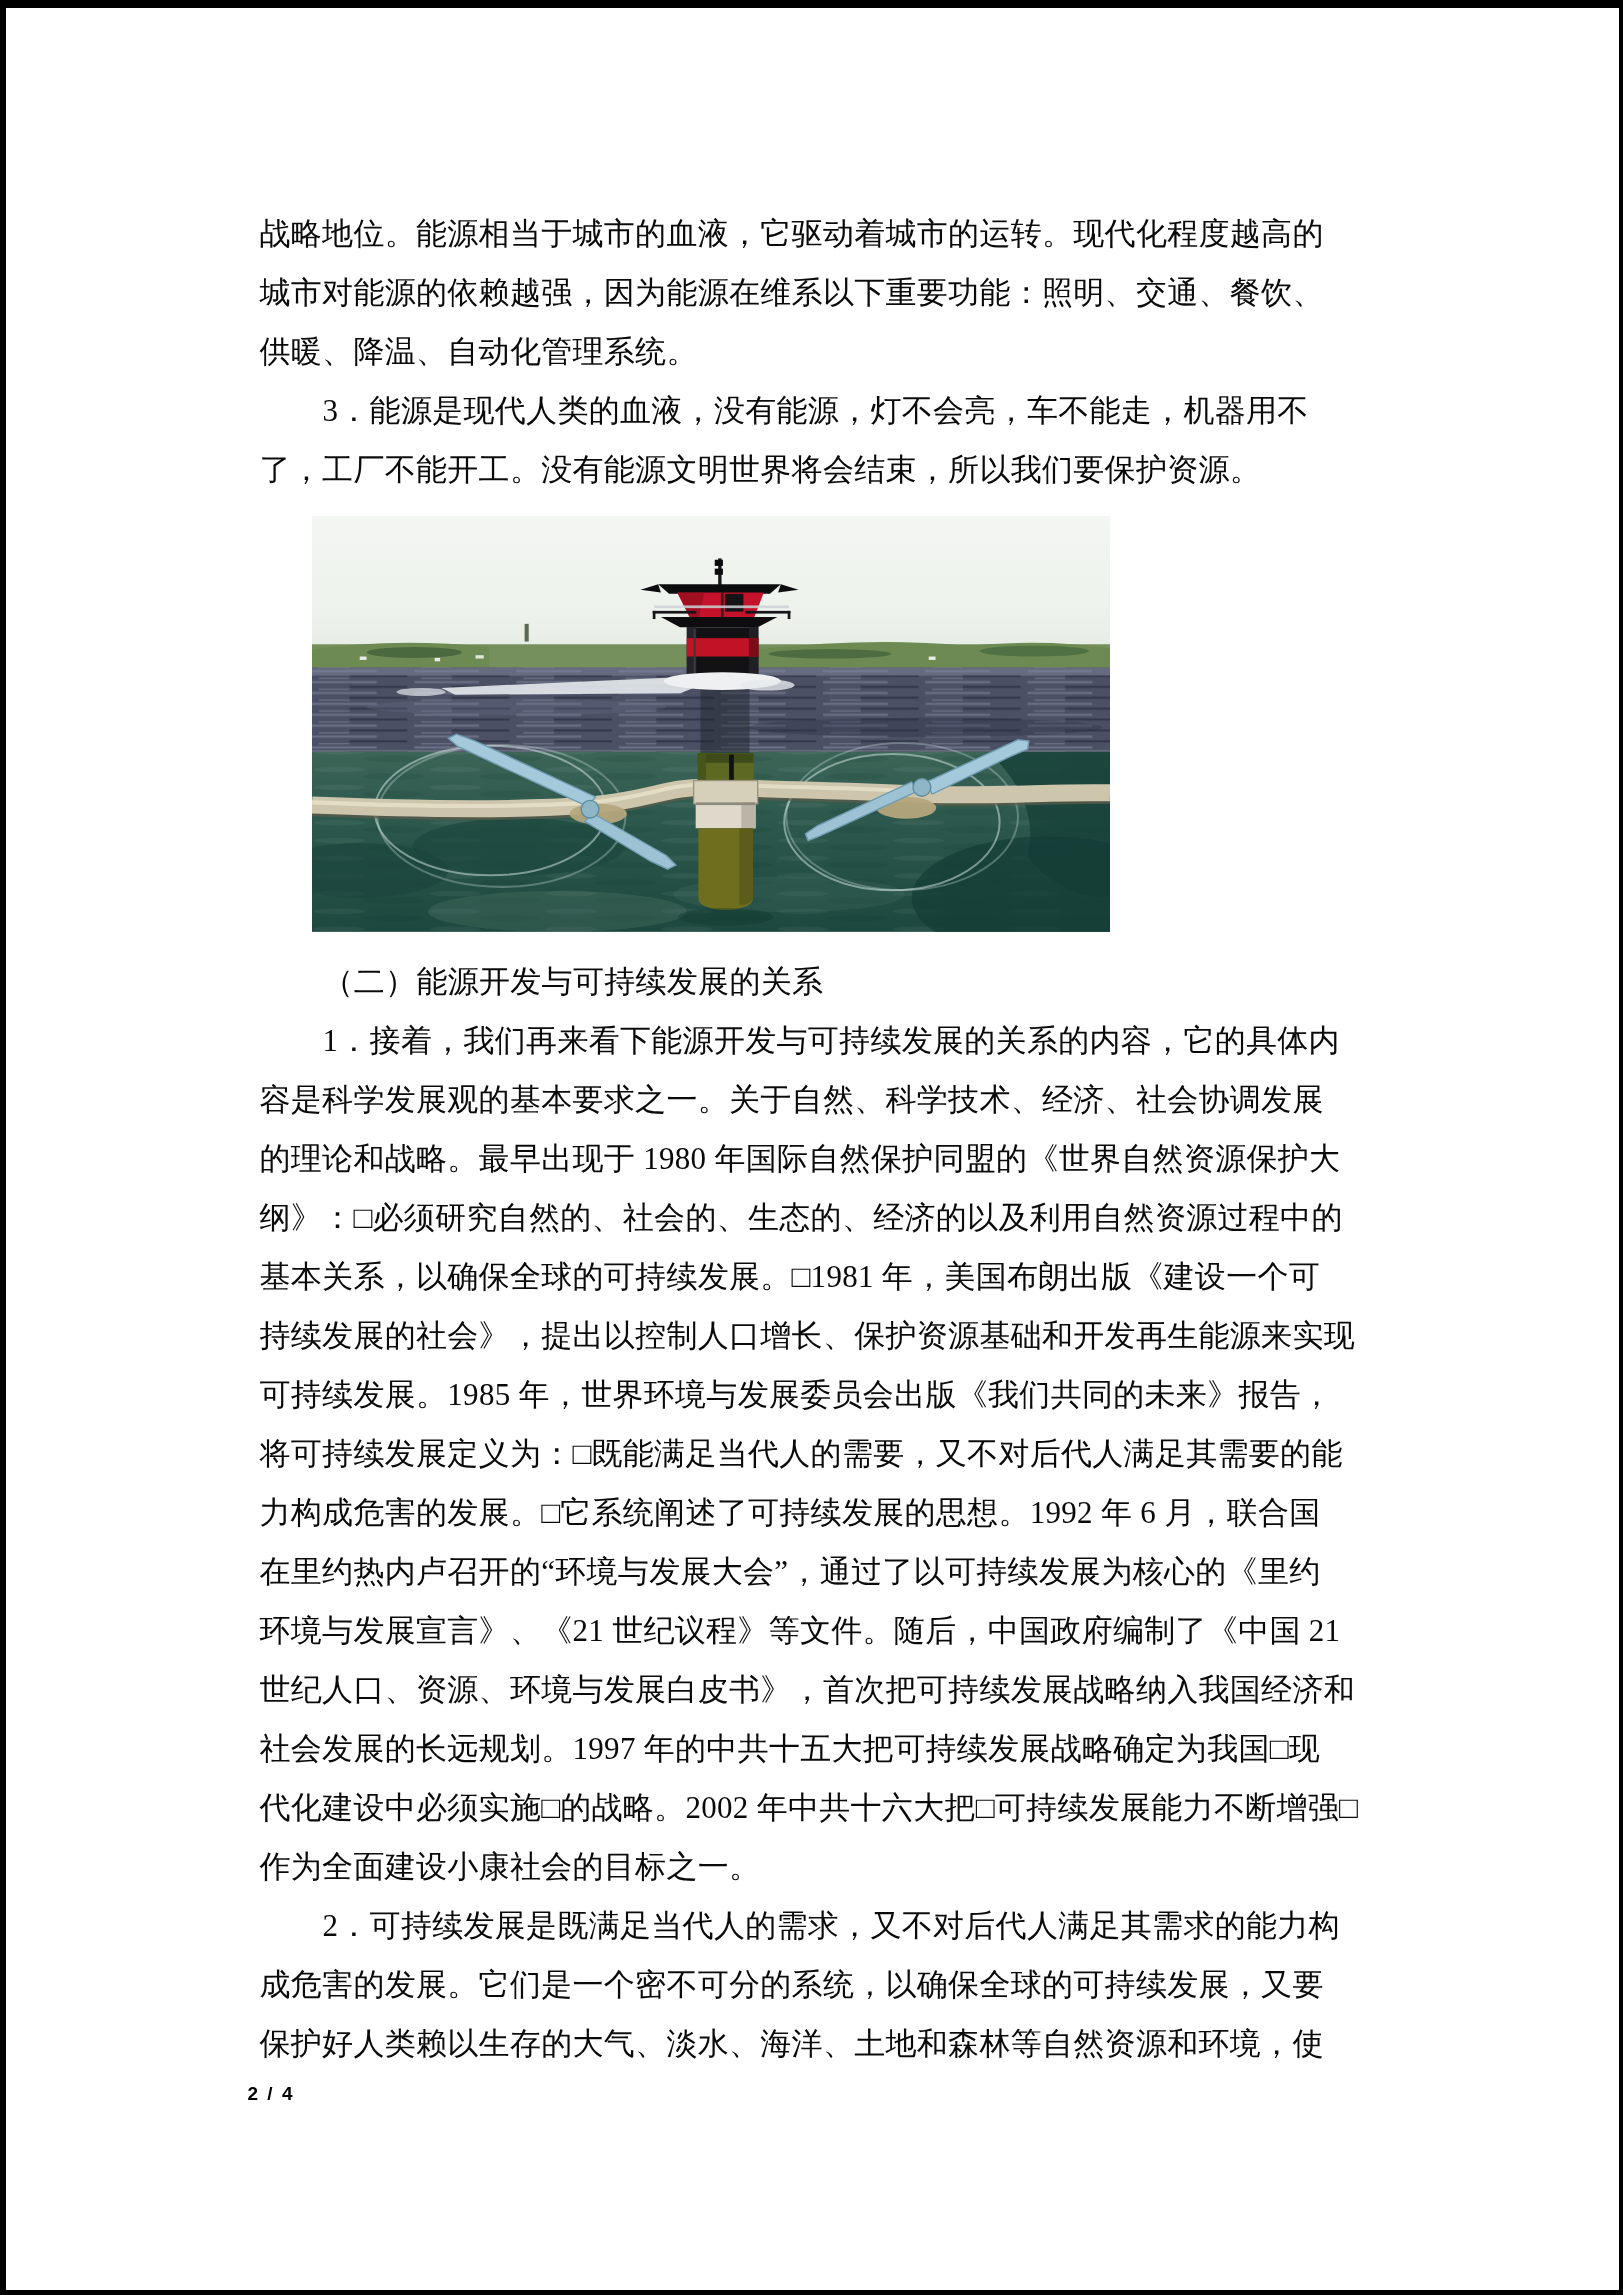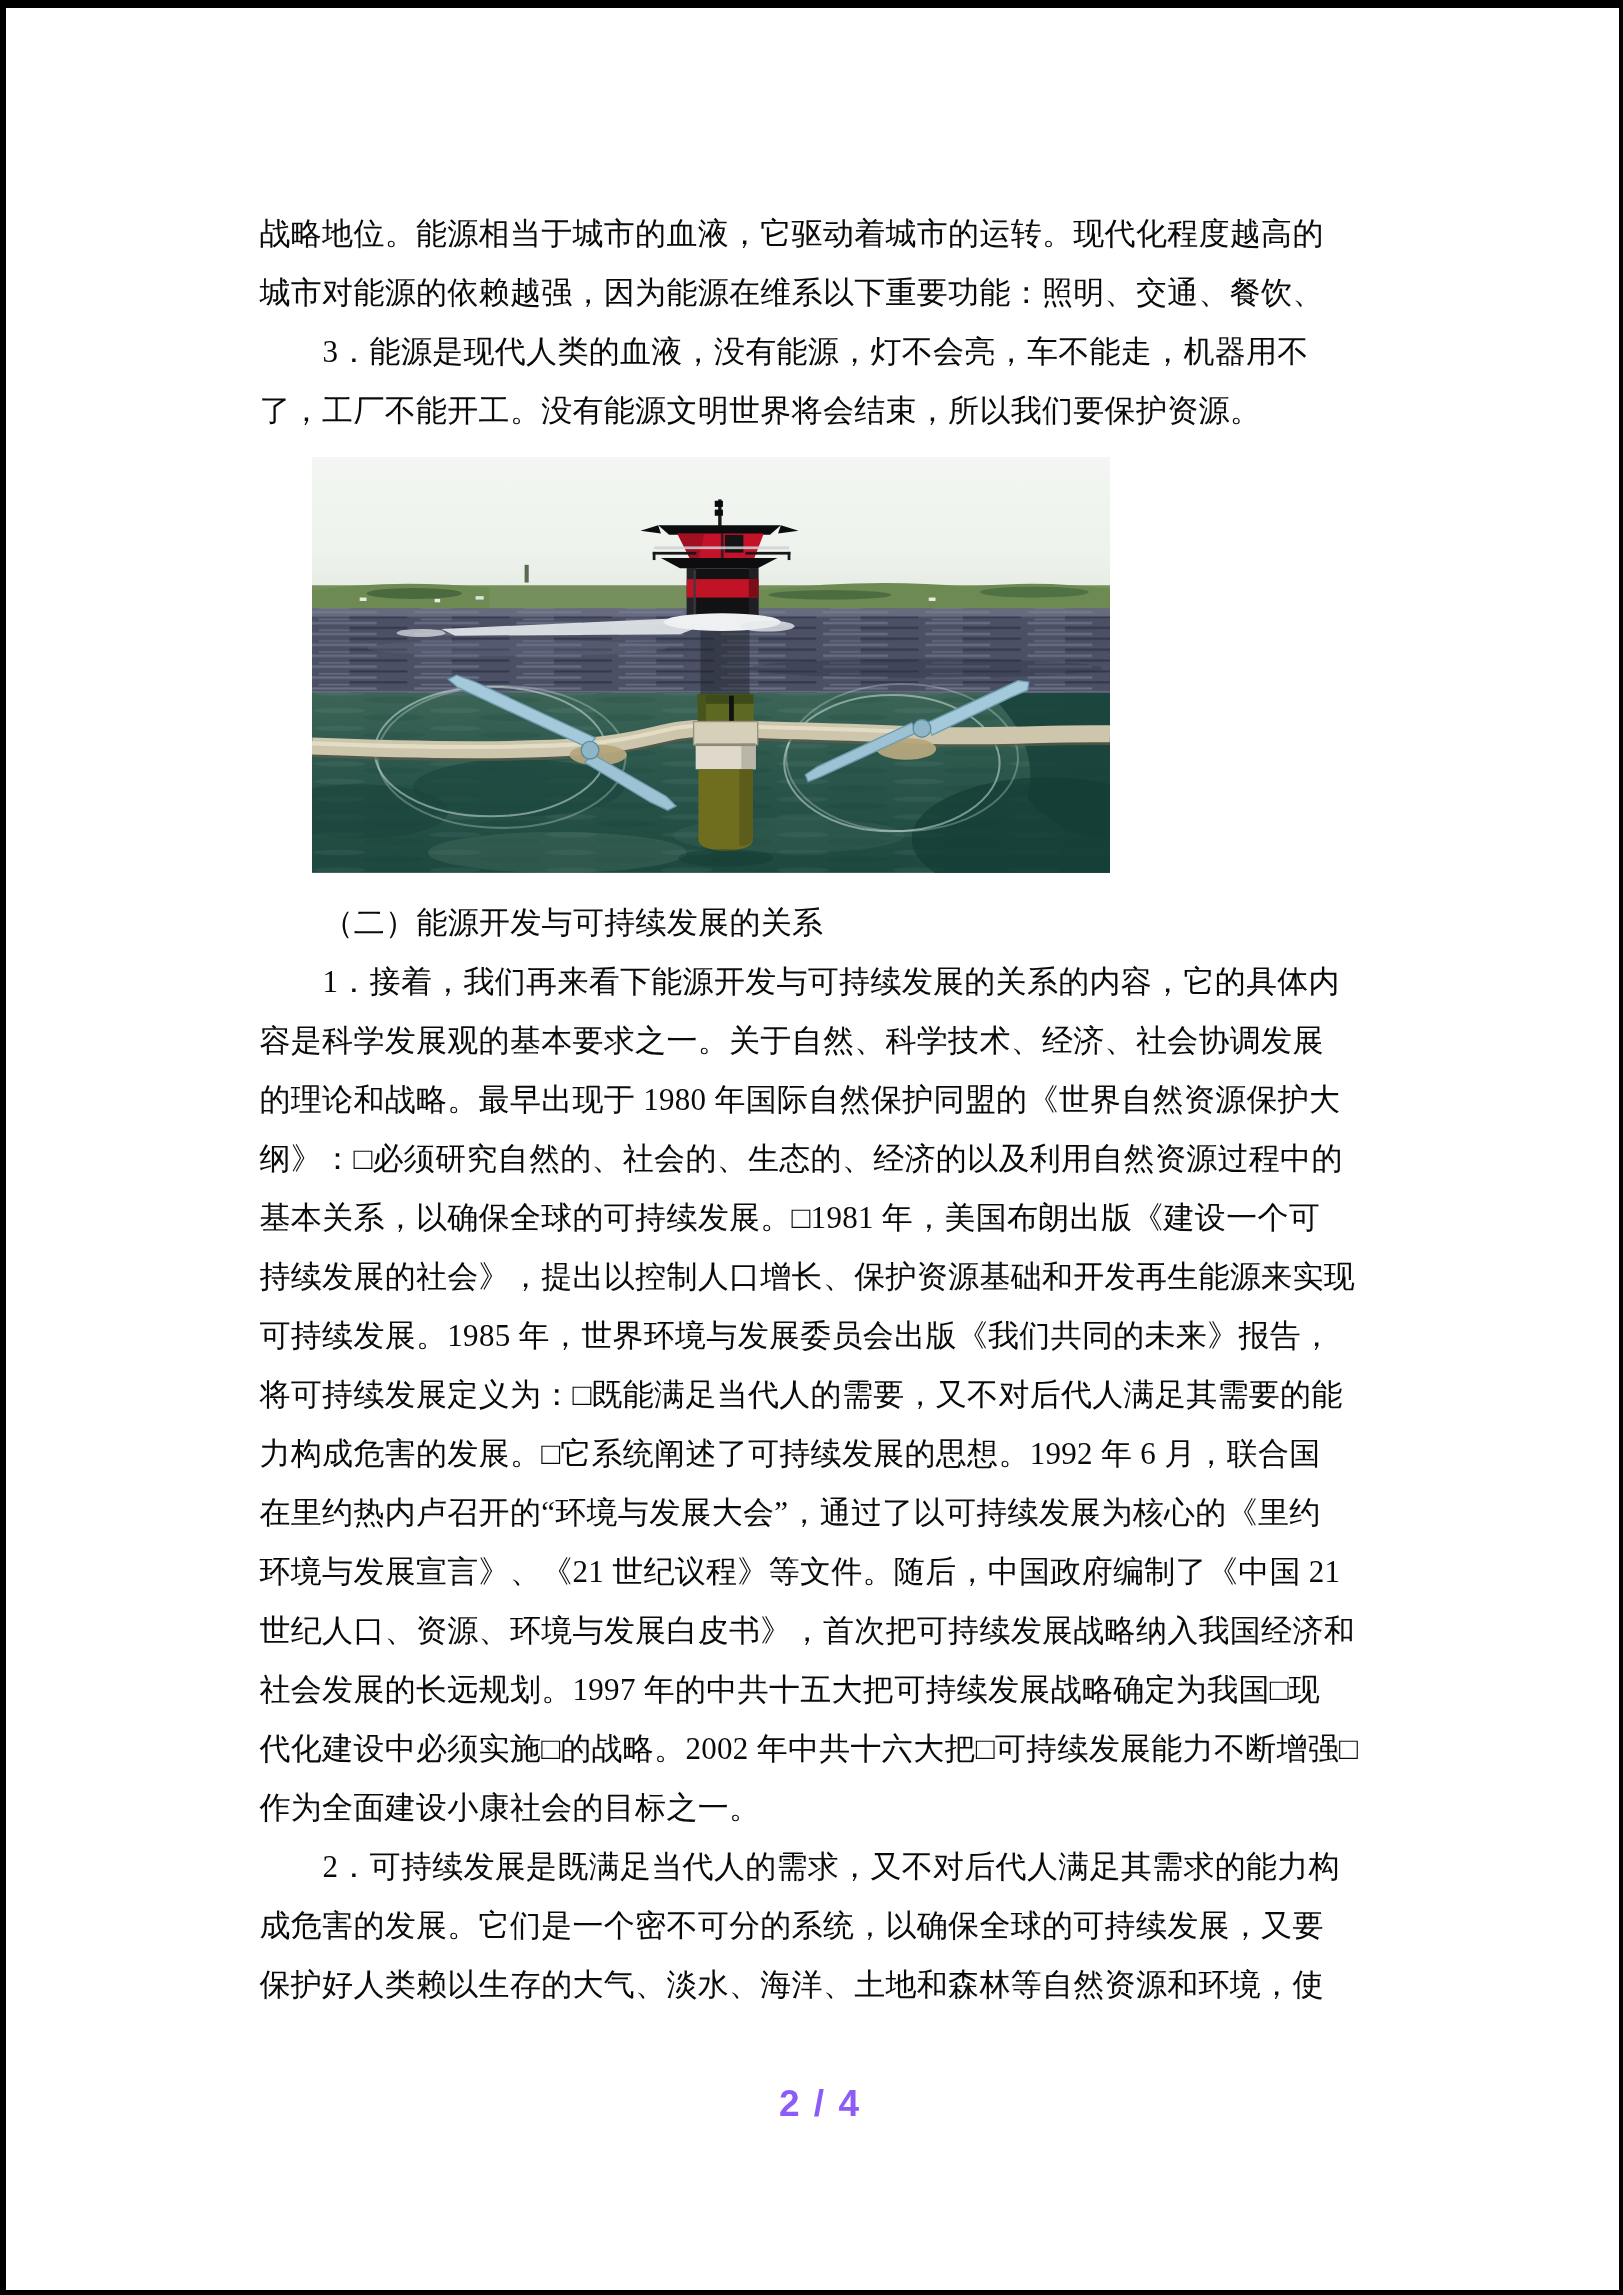--- a/index.html
+++ b/index.html
@@ -19,35 +19,36 @@
     height:59px;display:flex;align-items:center;
     font-size:31px;color:#0a0a0a;letter-spacing:0.3px;white-space:pre;margin-left:12px;
   }
   .line.indent{padding-left:63px;text-align:center;}
   .figure-wrap{
     margin-left:64px;margin-top:16.4px;margin-bottom:20.5px;
     width:798px;height:416px;
   }
   .page-footer{
     position:absolute;left:242px;top:2075px;width:1145px;
-    text-align:center;
+    text-align:left;
     font-family:"Liberation Sans","DejaVu Sans",sans-serif;
-    font-weight:700;font-size:37px;color:#8b5cf6;letter-spacing:2px;
+    font-weight:700;font-size:19px;color:#000000;letter-spacing:2px;
   }
 </style>
 </head>
 <body>
 
 <div class="page">
 
   <div class="text-flow">
 
     <div>
         <div class="line">战略地位。能源相当于城市的血液，它驱动着城市的运转。现代化程度越高的</div>
         <div class="line">城市对能源的依赖越强，因为能源在维系以下重要功能：照明、交通、餐饮、</div>
+        <div class="line">供暖、降温、自动化管理系统。</div>
         <div class="line indent">3．能源是现代人类的血液，没有能源，灯不会亮，车不能走，机器用不</div>
         <div class="line">了，工厂不能开工。没有能源文明世界将会结束，所以我们要保护资源。</div>
       </div>
 
     <div class="figure-wrap">
       <svg width="798" height="416" viewBox="0 0 1171 610" xmlns="http://www.w3.org/2000/svg">
         <defs>
           <linearGradient id="skyG" x1="0" y1="0" x2="0" y2="1">
             <stop offset="0" stop-color="#f3f6f2"></stop>
             <stop offset="0.7" stop-color="#edf2ec"></stop>

